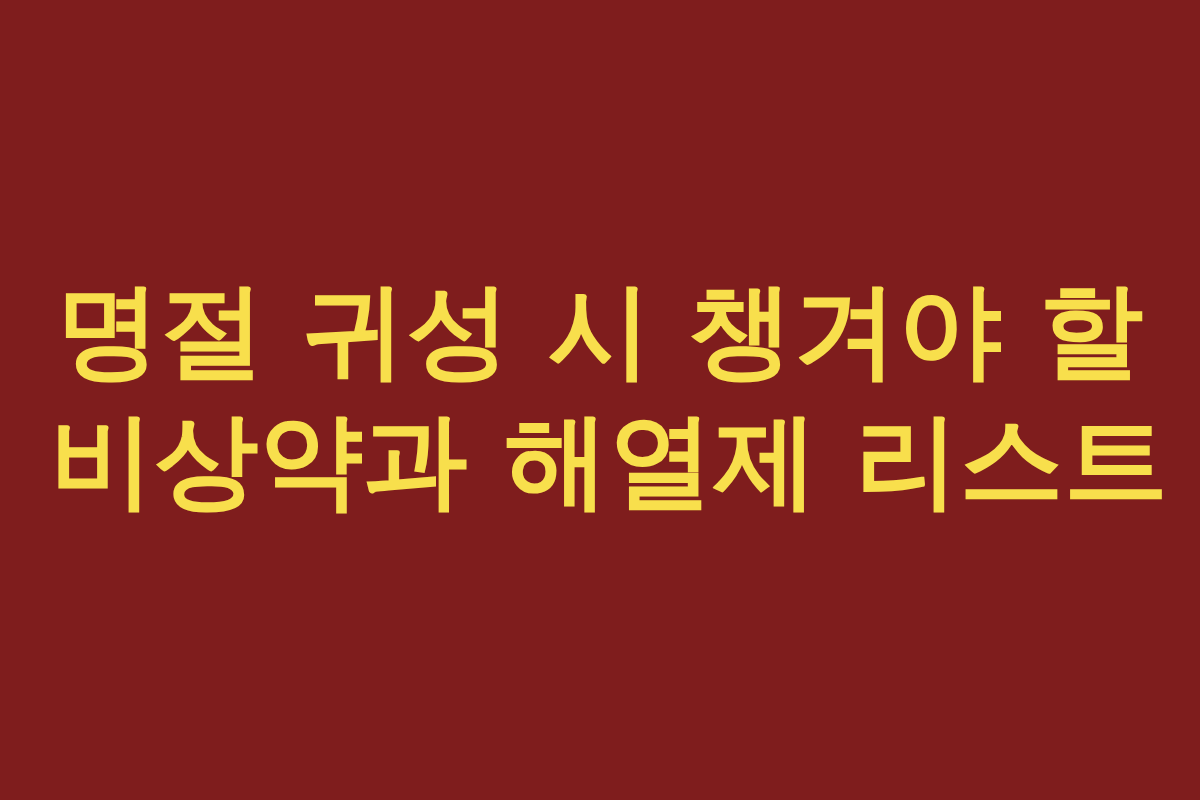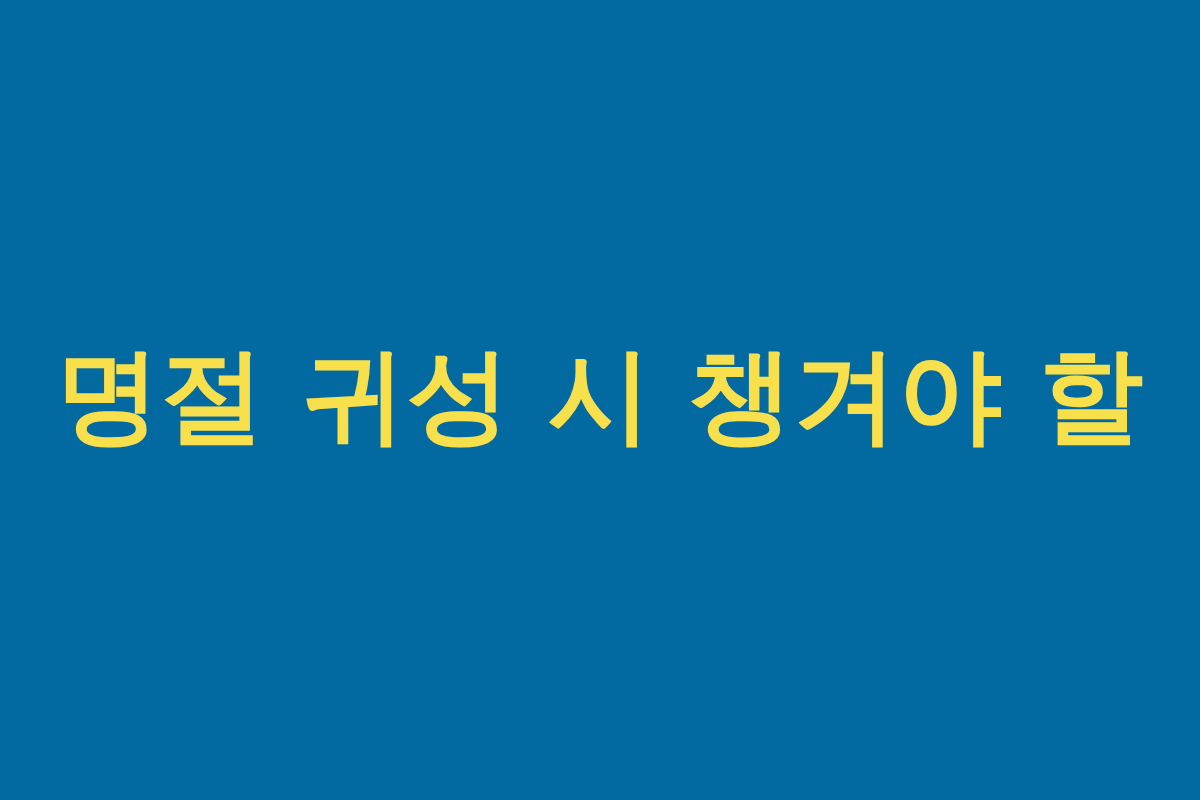--- a/index.html
+++ b/index.html
@@ -35,22 +35,23 @@
     font-size: 104px;
     line-height: 130px;
     letter-spacing: 0.5px;
     white-space: nowrap;
     text-rendering: geometricPrecision;
   }
 </style>
 </head>
 <body>
 
-<div id="thumbnail-card" style="background: #0369a1;">
+<div id="thumbnail-card" style="background: #7f1d1d;">
 
   <div id="headline-block">
 
     <span class="headline-line" style="color: rgb(248, 223, 76);">명절 귀성 시 챙겨야 할</span>
 
+    <span class="headline-line" style="color: rgb(248, 223, 76);">비상약과 해열제 리스트</span>
 
 
   </div>
 </div>
 
 </body></html>

